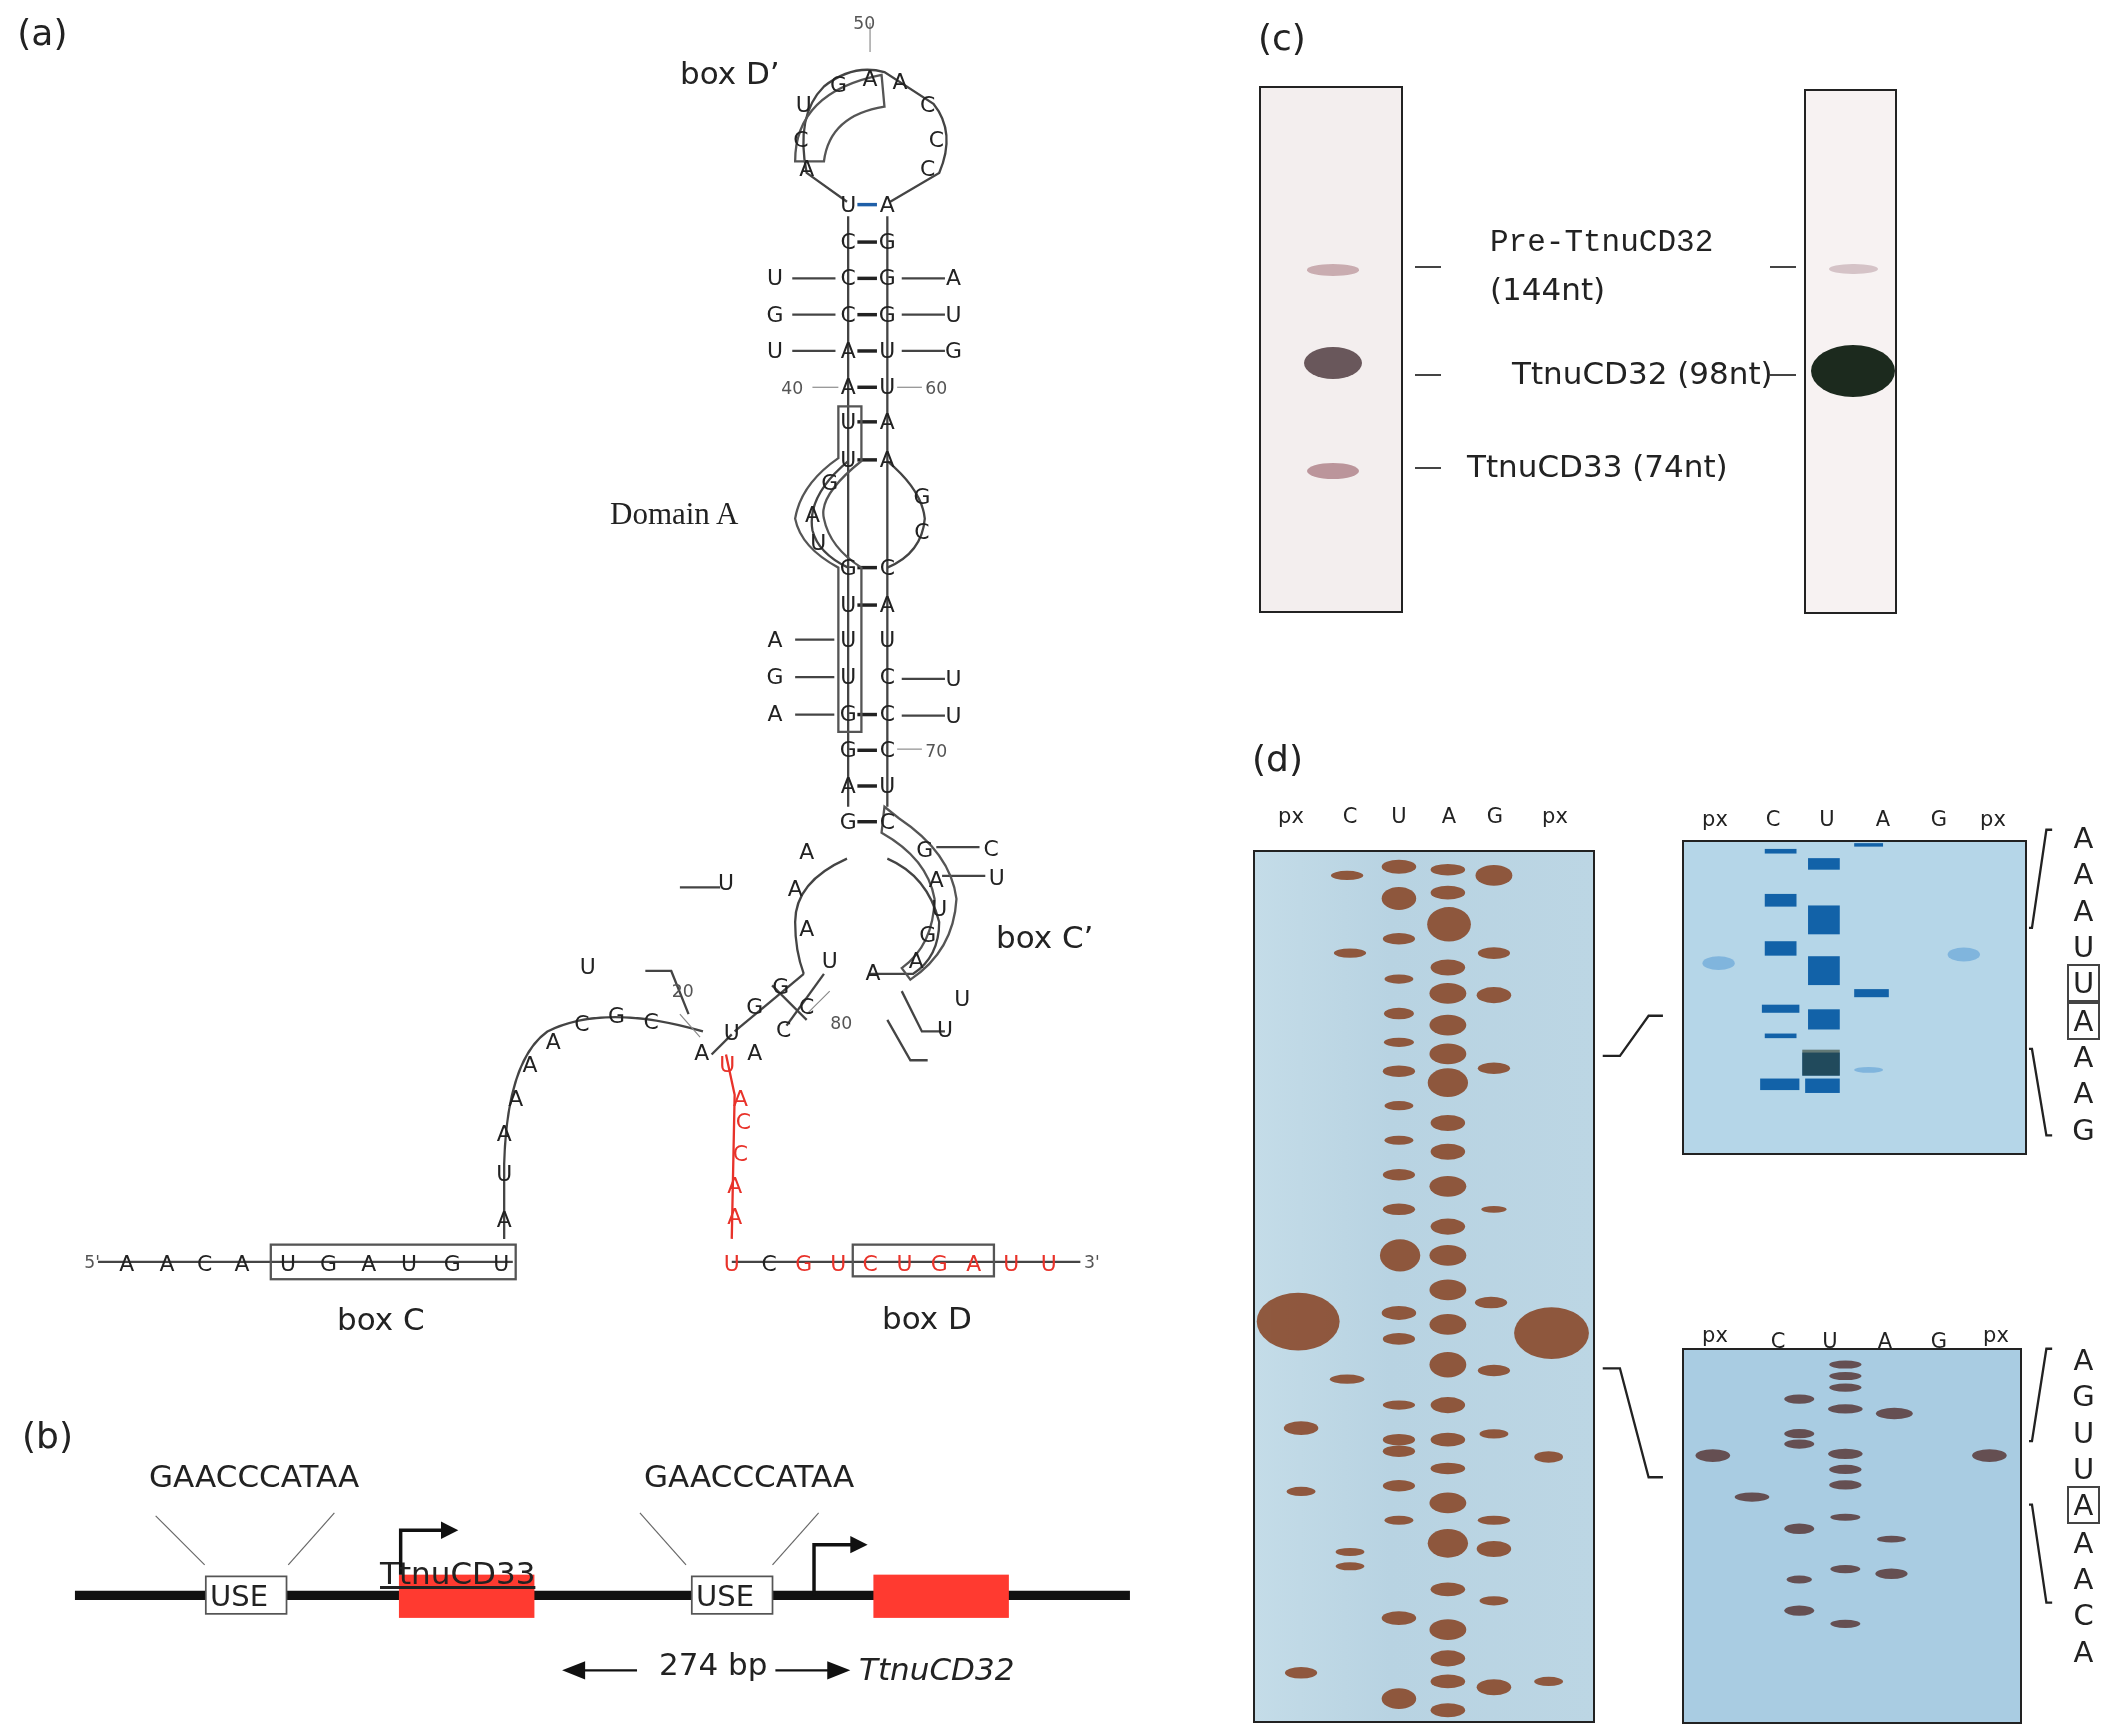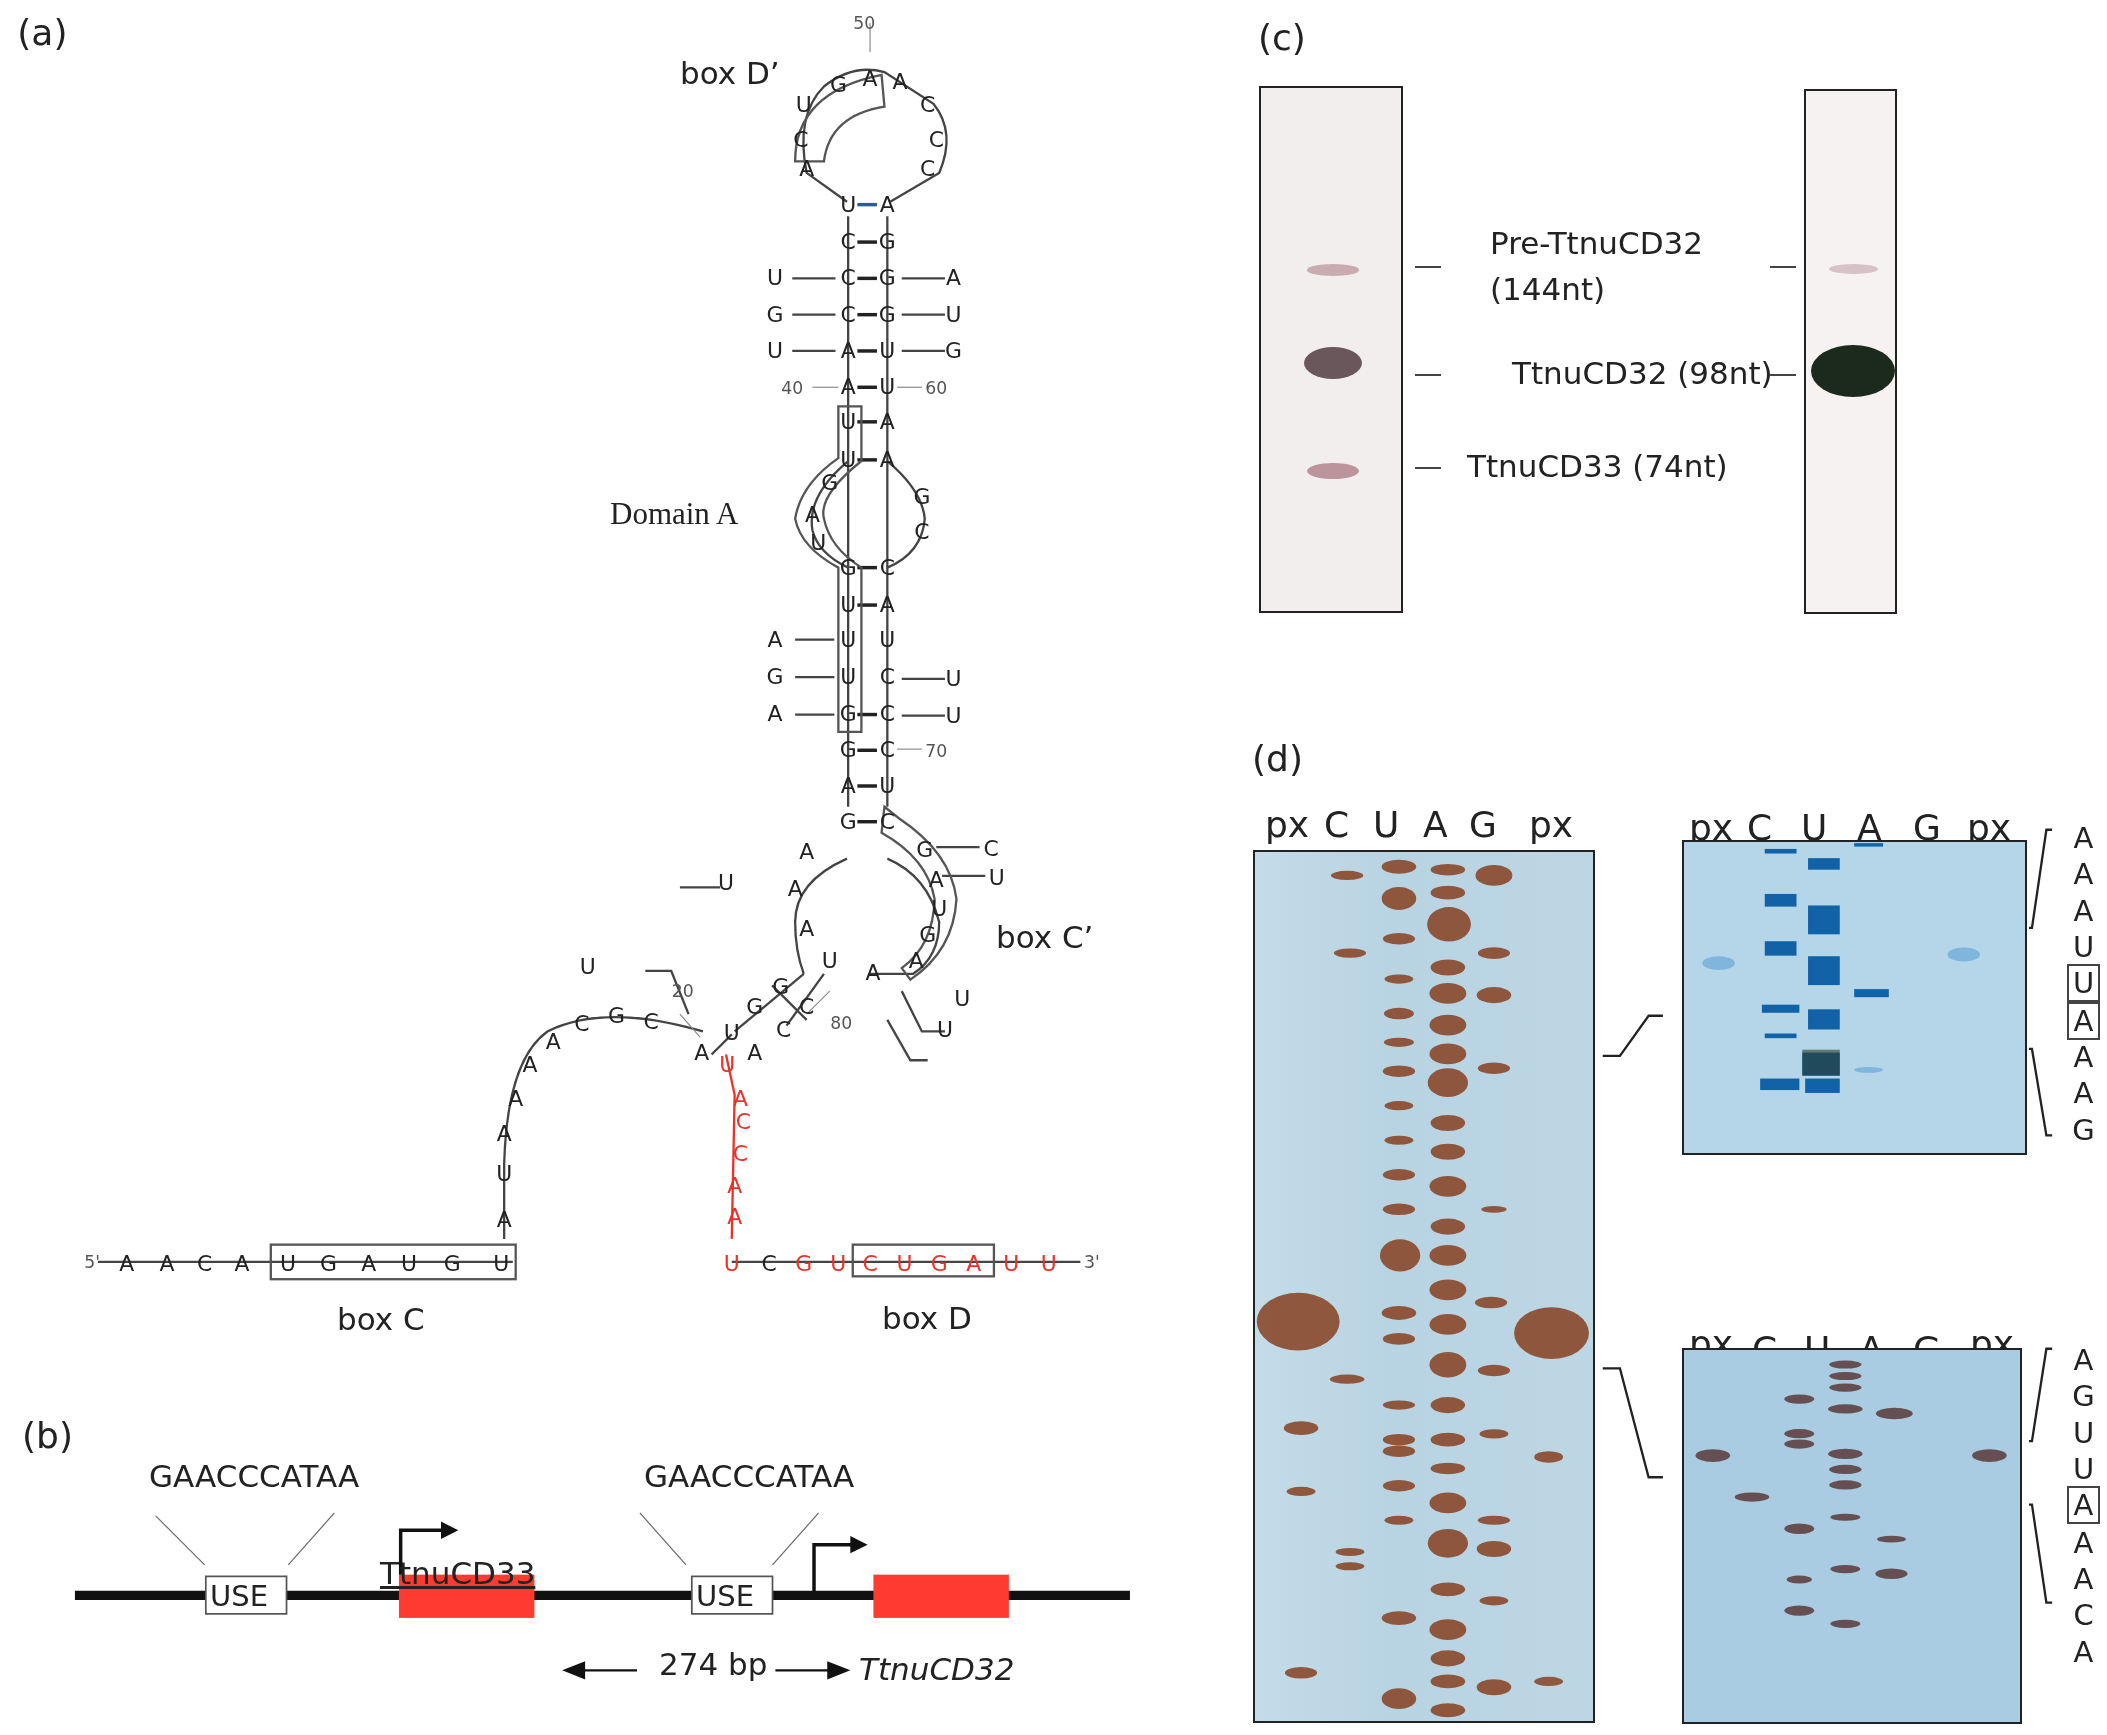--- a/index.html
+++ b/index.html
@@ -4,21 +4,21 @@
 <style>
   html,body{margin:0;padding:0;background:#fff;}
   body{width:2108px;height:1736px;position:relative;overflow:hidden;font-family:"DejaVu Sans","Liberation Sans",sans-serif;color:#222;}
   .abs{position:absolute;}
   .panel-label{position:absolute;font-size:36px;color:#222;}
   svg text{font-family:"DejaVu Sans","Liberation Sans",sans-serif;}
   .gel{position:absolute;border:2.9px solid #222;box-sizing:border-box;overflow:hidden;}
   .gel-c{background:#f3eeee;}
   .gel-d{background:#bcd6e4;}
   .lbl{position:absolute;font-size:31px;color:#222;white-space:nowrap;}
-  .lane-lbl{position:absolute;font-size:36px;color:#222;width:52px;}
+  .lane-lbl{position:absolute;font-size:21px;color:#222;text-align:center;width:52px;}
   .seq-lbl{position:absolute;font-size:29px;color:#222;text-align:center;width:29px;}
   .boxed{outline:2.3px solid #444;outline-offset:0px;}
   .band{position:absolute;border-radius:50%;}
 </style>
 </head>
 <body>
 
 <div class="panel-label" style="left:17.3px;top:11.5px;">(a)</div>
 
 <svg class="abs" style="left:0;top:0;" width="1210" height="1383" viewBox="0 0 2100 2400">
@@ -293,21 +293,21 @@
 </div>
 <div class="gel gel-c" style="left:1804px;top:89px;width:93px;height:525px;background:#f7f2f2;">
   <div class="band" style="left:23px;top:173px;width:49px;height:10.4px;background:rgba(150,110,120,0.35);"></div>
   <div class="band" style="left:4.6px;top:254px;width:84px;height:52px;background:#1c2a1e;"></div>
 </div>
 <div class="abs" style="left:1415px;top:266px;width:26px;height:1.7px;background:#444;"></div>
 <div class="abs" style="left:1415px;top:374px;width:26px;height:1.7px;background:#444;"></div>
 <div class="abs" style="left:1415px;top:467px;width:26px;height:1.7px;background:#444;"></div>
 <div class="abs" style="left:1770px;top:266px;width:26px;height:1.7px;background:#444;"></div>
 <div class="abs" style="left:1770px;top:374px;width:26px;height:1.7px;background:#444;"></div>
-<div class="lbl" style="left:1490px;top:225px;">Pre-TtnuCD32</div>
+<div class="lbl" style="left:1490px;top:225px;font-family:Liberation Mono, monospace;">Pre-TtnuCD32</div>
 <div class="lbl" style="left:1490px;top:271px;">(144nt)</div>
 <div class="lbl" style="left:1464px;top:355px;margin-left:48px;">TtnuCD32 (98nt)</div>
 <div class="lbl" style="left:1467px;top:448px;">TtnuCD33 (74nt)</div>
 
 <div class="panel-label" style="left:1252px;top:738px;">(d)</div>
 
 <div class="lane-lbl" style="left:1265px;top:804px;">px</div>
 <div class="lane-lbl" style="left:1324px;top:804px;">C</div>
 <div class="lane-lbl" style="left:1373px;top:804px;">U</div>
 <div class="lane-lbl" style="left:1423px;top:804px;">A</div>

